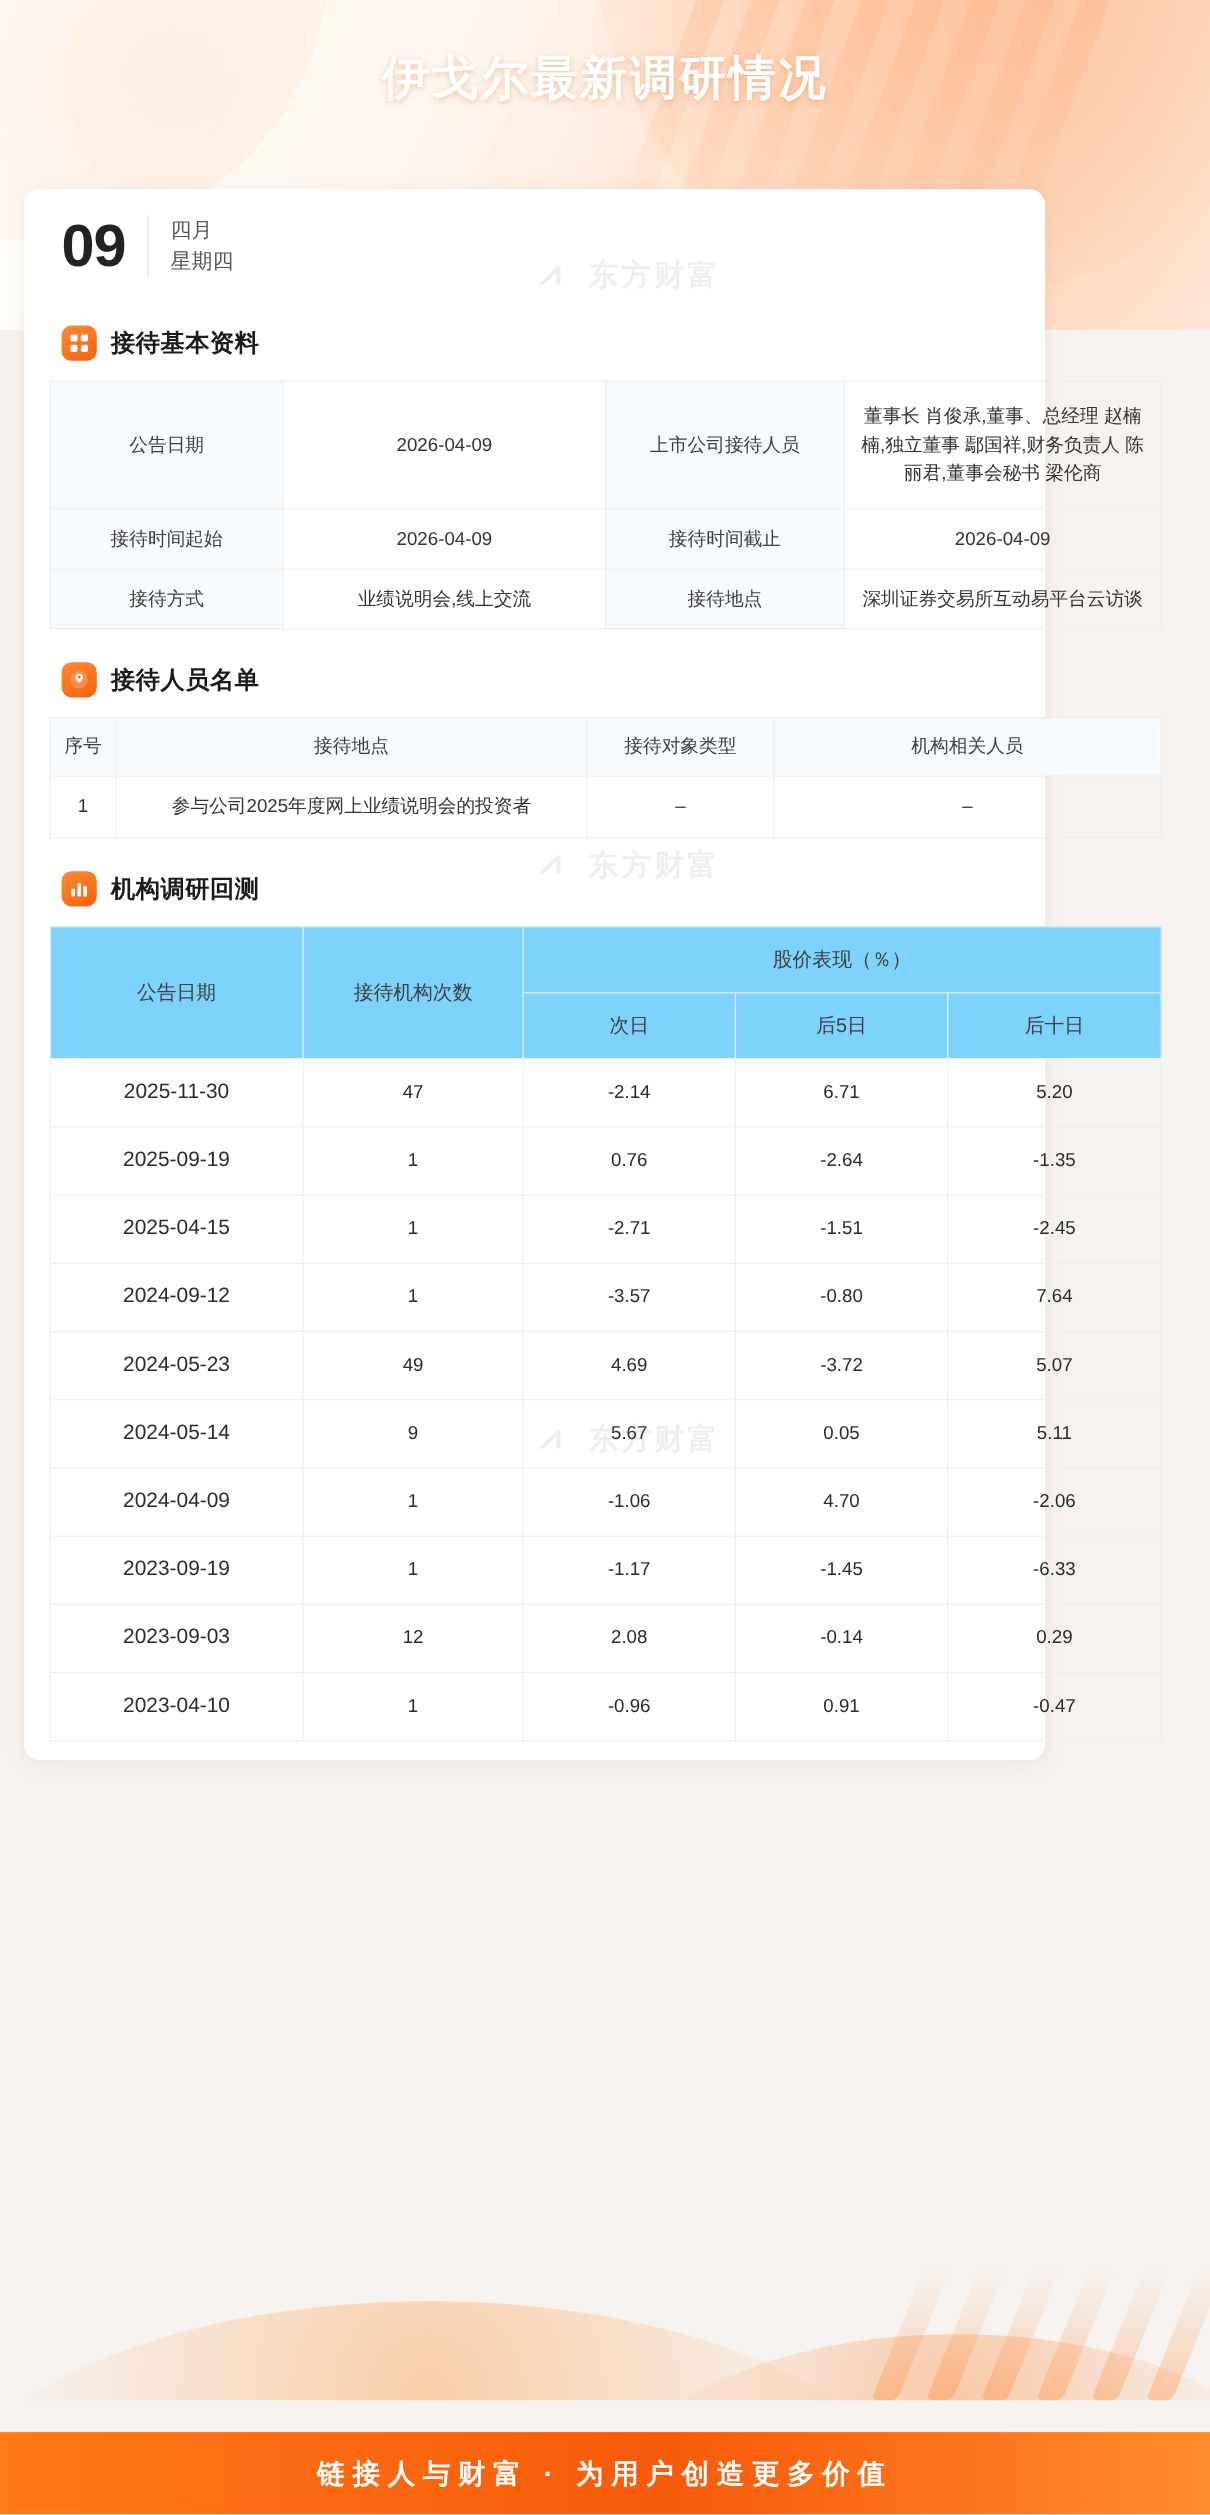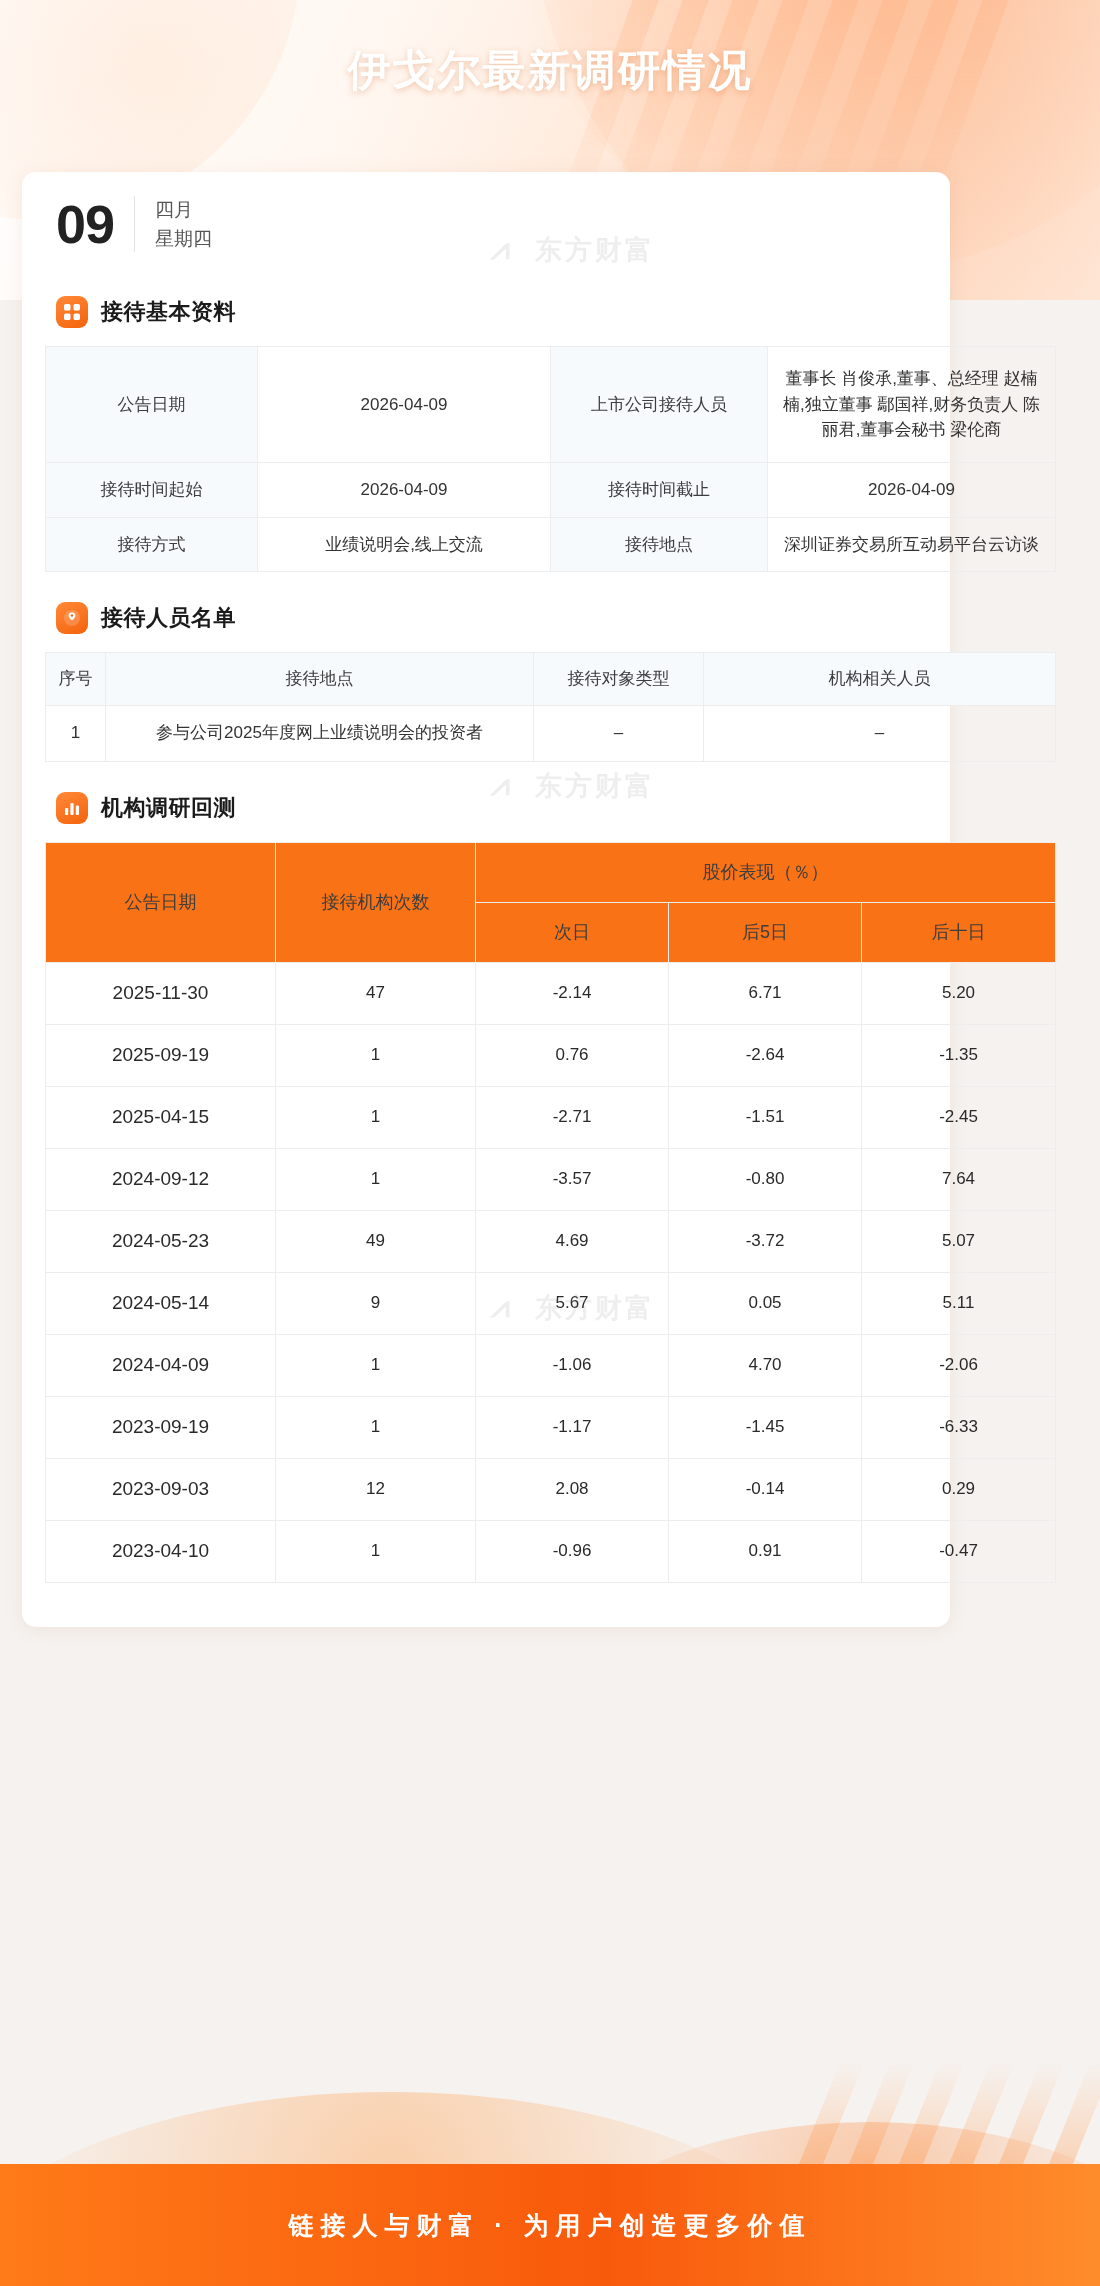--- a/index.html
+++ b/index.html
@@ -75,21 +75,21 @@
   
   .card {
     position: absolute;
     top: 172px;
     left: 22px;
     width: 928px;
     background: #ffffff;
     border-radius: 14px;
     box-shadow: 0 2px 18px rgba(180,140,110,.13);
     z-index: 3;
-    padding-bottom: 44px;
+    padding-bottom: 17px;
   }
 
   
   .date-row {
     display: flex;
     align-items: center;
     padding: 24px 34px 14px 34px;
     gap: 20px;
   }
   .date-day {
@@ -163,21 +163,21 @@
 
   .people-table th {
     background: #f7fafd;
     color: #3d3d3d;
     font-size: 17px;
     padding: 13px 8px;
   }
   .people-table td { height: 56px; }
 
   .review-table th {
-    background: #f97316;
+    background: #7dd3fc;
     color: #3d3d3d;
     font-size: 18px;
     padding: 16px 8px;
   }
   .review-table td {
     height: 62px;
     font-size: 17px;
     color: #2a2a2a;
   }
   .review-table td.date-col { font-size: 19px; }
@@ -202,21 +202,21 @@
   }
   .wm1 { top: 232px; left: 492px; }
   .wm2 { top: 768px; left: 492px; }
   .wm3 { top: 1290px; left: 492px; }
 
   
   .footer {
     position: absolute;
     bottom: 0; left: 0;
     width: 1100px;
-    height: 122px;
+    height: 75px;
     background: linear-gradient(90deg, #ff7a18, #f85a0b 55%, #ff8c2b);
     display: flex;
     align-items: center;
     justify-content: center;
     z-index: 6;
   }
   .footer-text {
     font-size: 25px;
     font-weight: bold;
     color: #ffffff;

